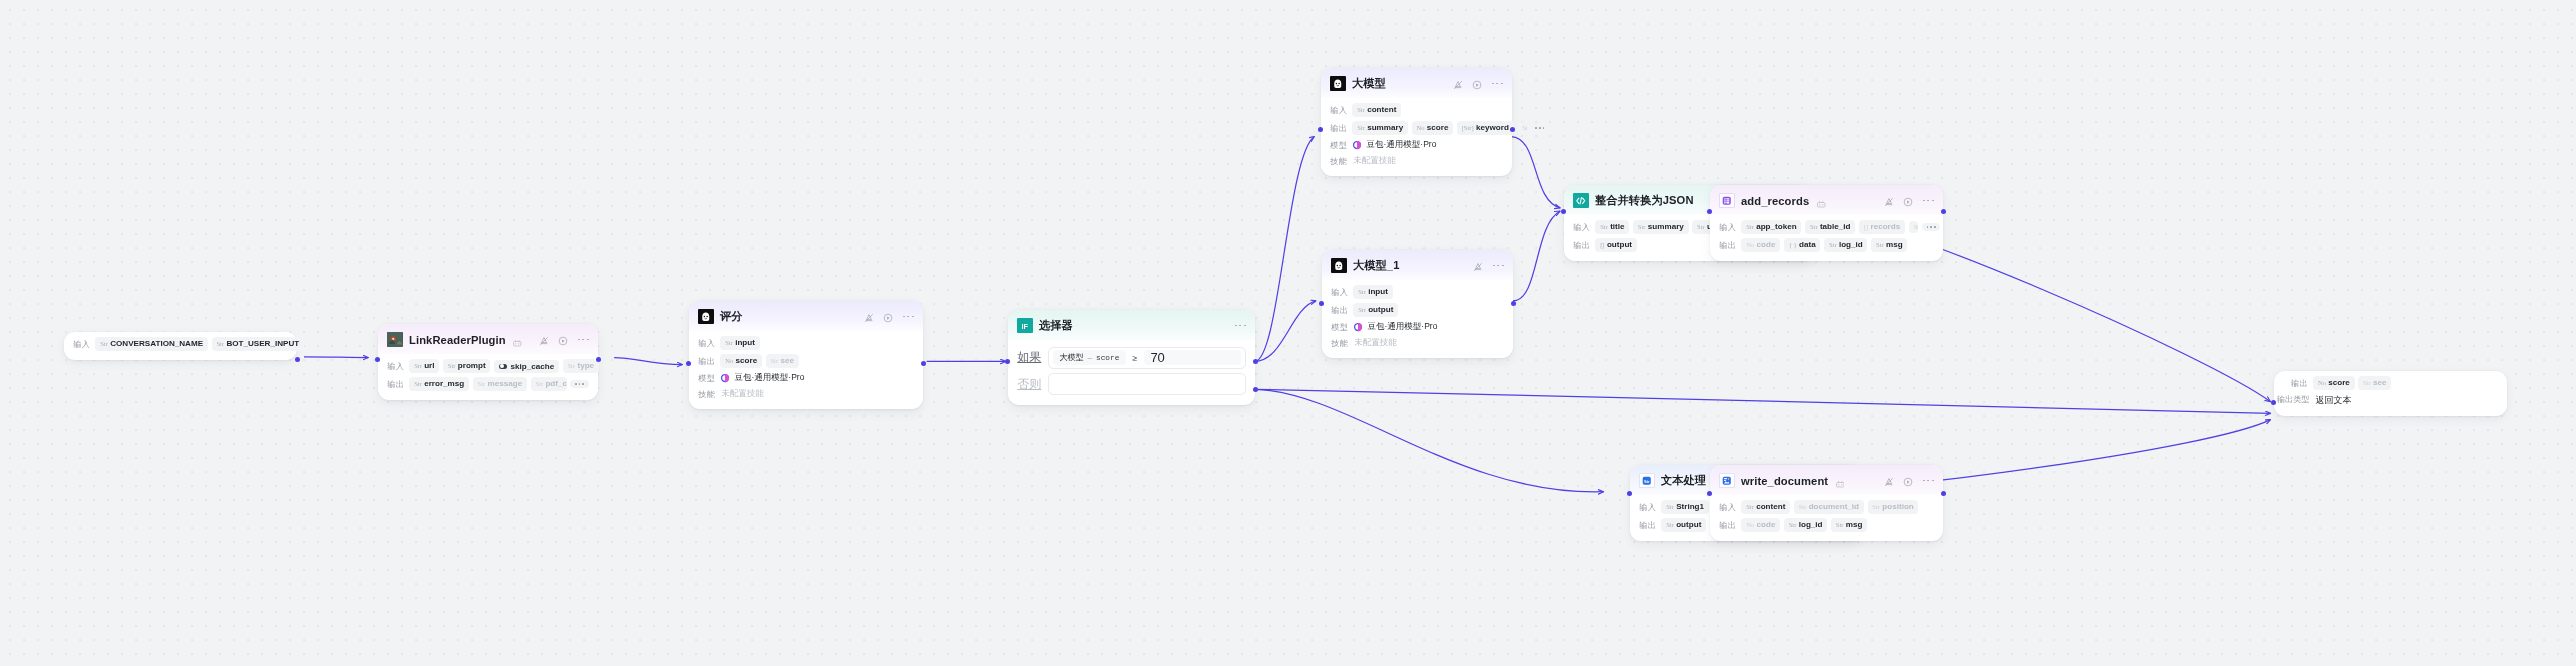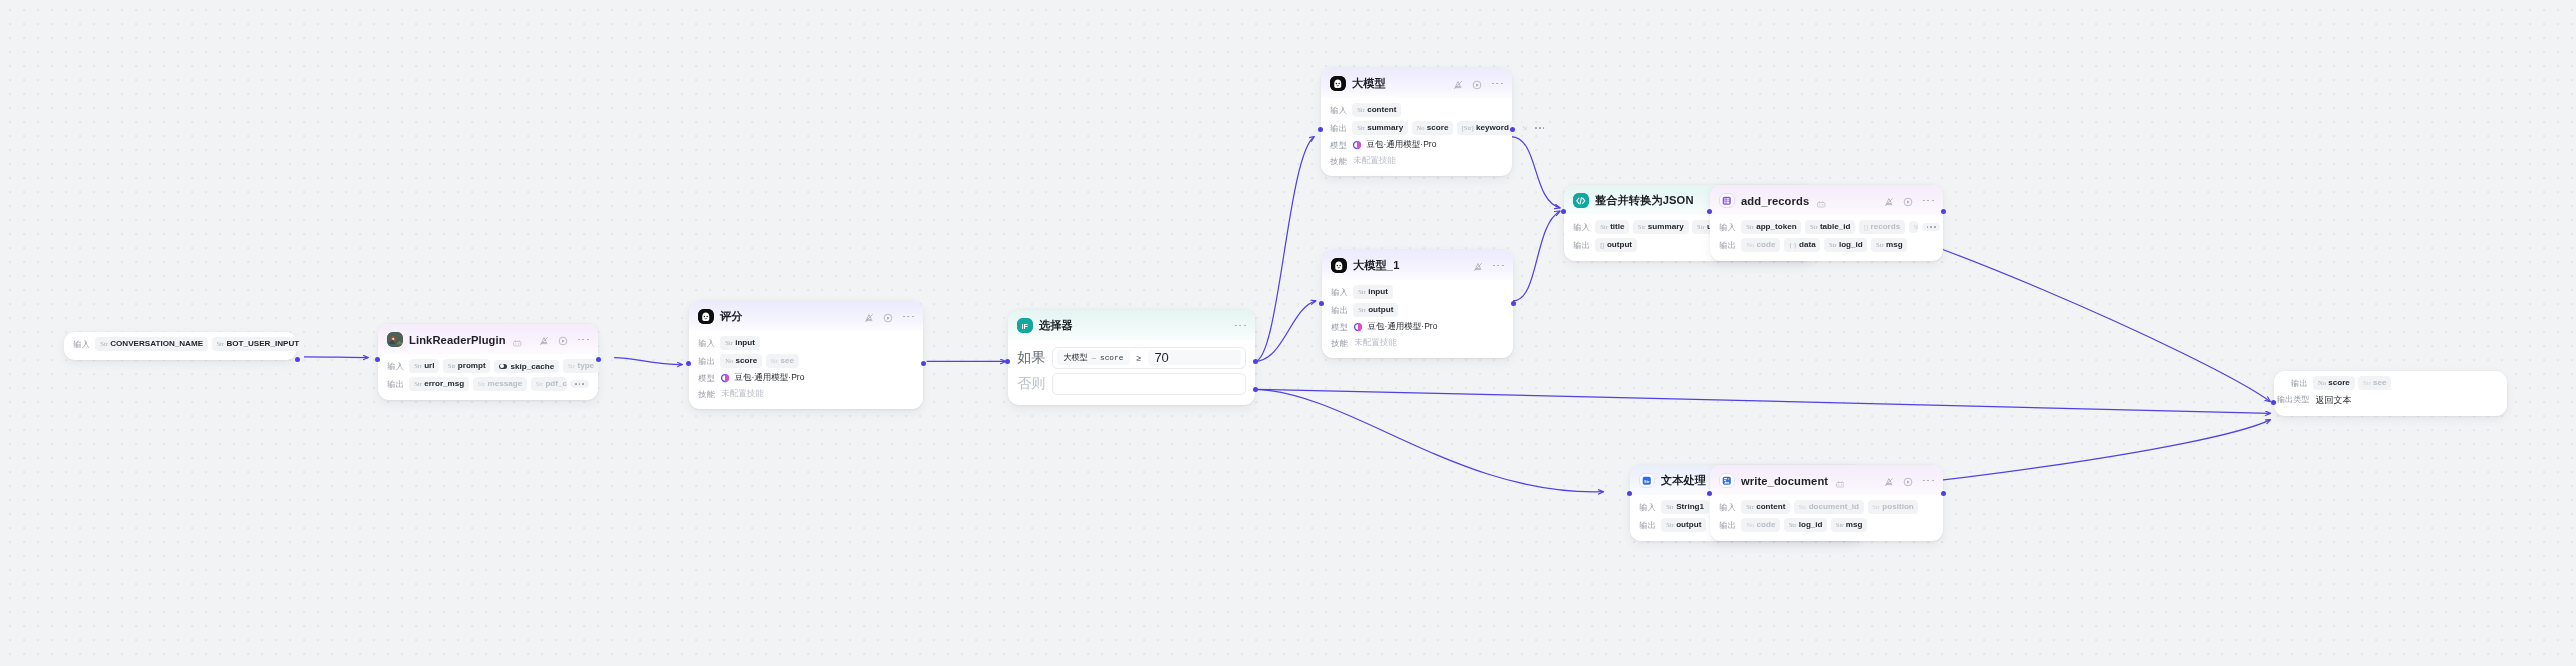--- a/index.html
+++ b/index.html
@@ -39,21 +39,21 @@
     letter-spacing: 0.1px; white-space: nowrap;
   }
   .node-body { padding: 1.6px 9.3px 8.5px 9.3px; }
   .tint-violet .node-head { background: linear-gradient(180deg,#f5ecfb 0%, #faf4fd 65%, #fdfbfe 100%); }
   .tint-teal   .node-head { background: linear-gradient(180deg,#e4f5f2 0%, #f0faf8 65%, #fafdfd 100%); }
   .tint-blue   .node-head { background: linear-gradient(180deg,#e9eefc 0%, #f3f6fe 65%, #fbfcff 100%); }
   .tint-plain  .node-head { background: linear-gradient(180deg,#eceafd 0%, #f6f5fe 70%, #fdfdff 100%); }
 
   
   .nicon {
-    width: 15.5px; height: 15.5px; border-radius: 6px; flex: 0 0 15.5px;
+    width: 15.5px; height: 15.5px; border-radius: 1px; flex: 0 0 15.5px;
     display: flex; align-items: center; justify-content: center;
     overflow: hidden;
   }
   .ic-start   { background: #4e40e5; }
   .ic-end     { background: #4e40e5; }
   .ic-black   { background: #0d0d0d; }
   .ic-if      { background: #11a8a0; }
   .ic-code    { background: #11a8a0; }
   .ic-table   { background: #ffffff; border: 0.8px solid #e4d9fb; }
   .ic-doc     { background: #ffffff; border: 0.8px solid #dfe3f5; }
@@ -97,21 +97,21 @@
   .model-row { display: flex; align-items: center; gap: 4.7px; margin-top: 3.9px; }
   .model-name { font-size: 8.5px; color: #1f2329; font-weight: 500; }
   .skill-row { display: flex; align-items: center; gap: 6.2px; margin-top: 3.9px; }
   .skill-text { font-size: 8.5px; color: #b8bdc6; }
 
   
   .port { position: absolute; width: 5.4px; height: 5.4px; border-radius: 50%; background: #4e40e5; z-index: 7; }
 
   
   .cond-row { display: flex; align-items: center; gap: 7px; margin-top: 4.7px; }
-  .cond-label { font-size: 14px; color: #646a73; flex: 0 0 auto; }
+  .cond-label { font-size: 12px; color: #646a73; flex: 0 0 auto; text-decoration: underline; }
   .cond-label.muted { color: #b8bdc6; }
   .cond-box {
     flex: 1; border: 0.8px solid #e8eaed; border-radius: 5.4px; background: #fff;
     height: 22px; display: flex; align-items: center; padding: 0 3.9px; gap: 4.7px;
   }
   .cond-field {
     background: #f7f8fa; border-radius: 3.9px; height: 15.5px; display: flex; align-items: center;
     padding: 0 6.2px; font-size: 8.1px; color: #1f2329; gap: 3.9px;
   }
   .cond-field .sep { color: #8f959e; }

